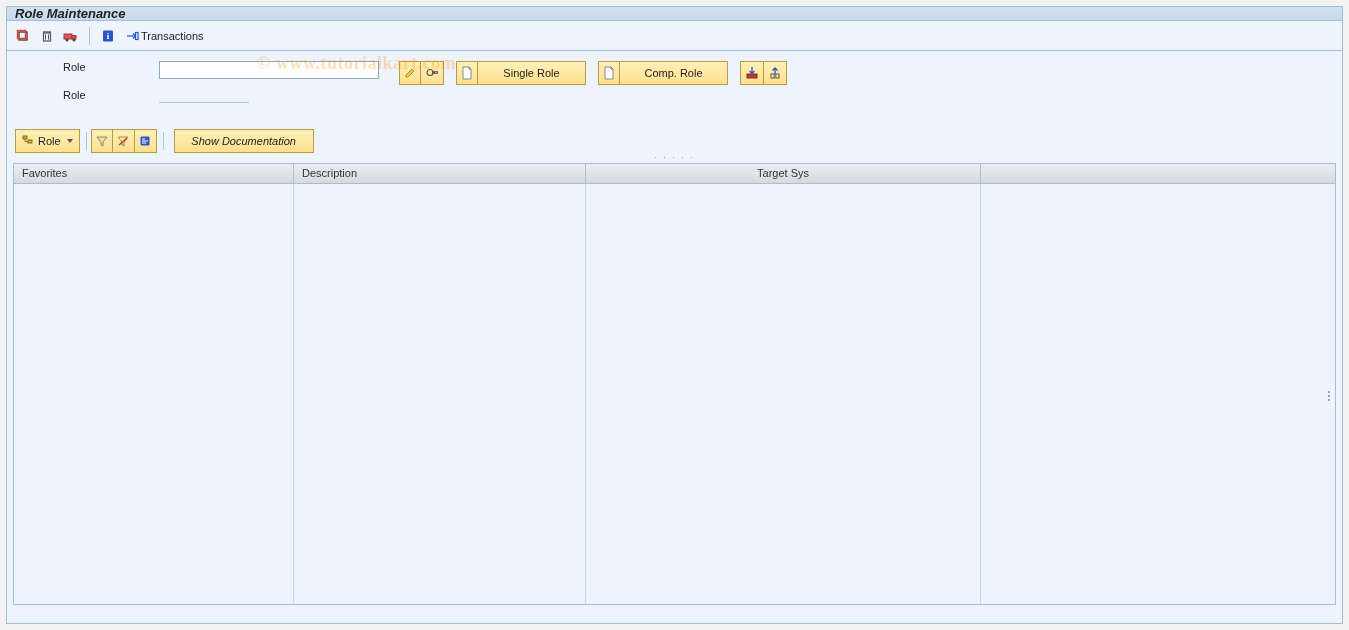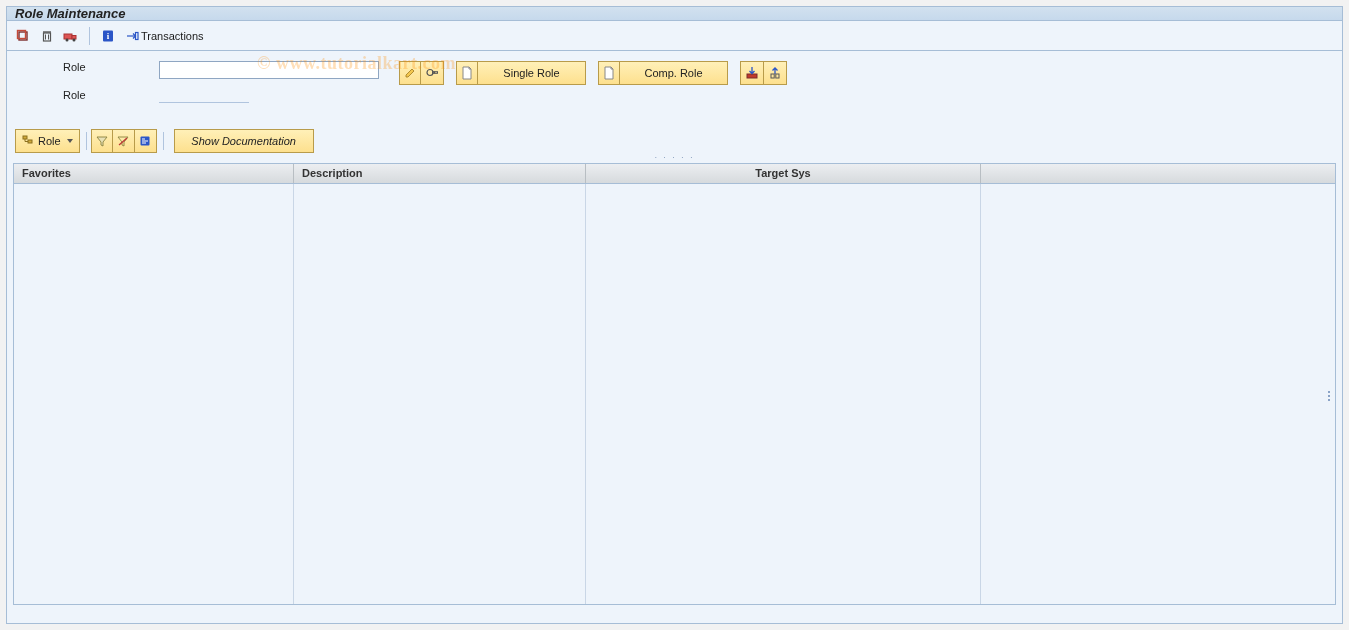--- a/index.html
+++ b/index.html
@@ -146,21 +146,20 @@
     height: 20px;
     background: linear-gradient(#eceef1, #d6dadd);
     border-bottom: 1px solid #a6bdd6;
   }
   .th {
     padding: 3px 8px;
     border-right: 1px solid #b8bec3;
     color: #333;
     white-space: nowrap;
     overflow: hidden;
-    font-weight: bold;
   }
   .th:last-child { border-right: none; }
   .col-fav { width: 280px; }
   .col-desc { width: 292px; }
   .col-target { width: 395px; text-align: center; }
   .col-extra { flex: 1; }
   .table-body {
     flex: 1;
     display: flex;
   }

